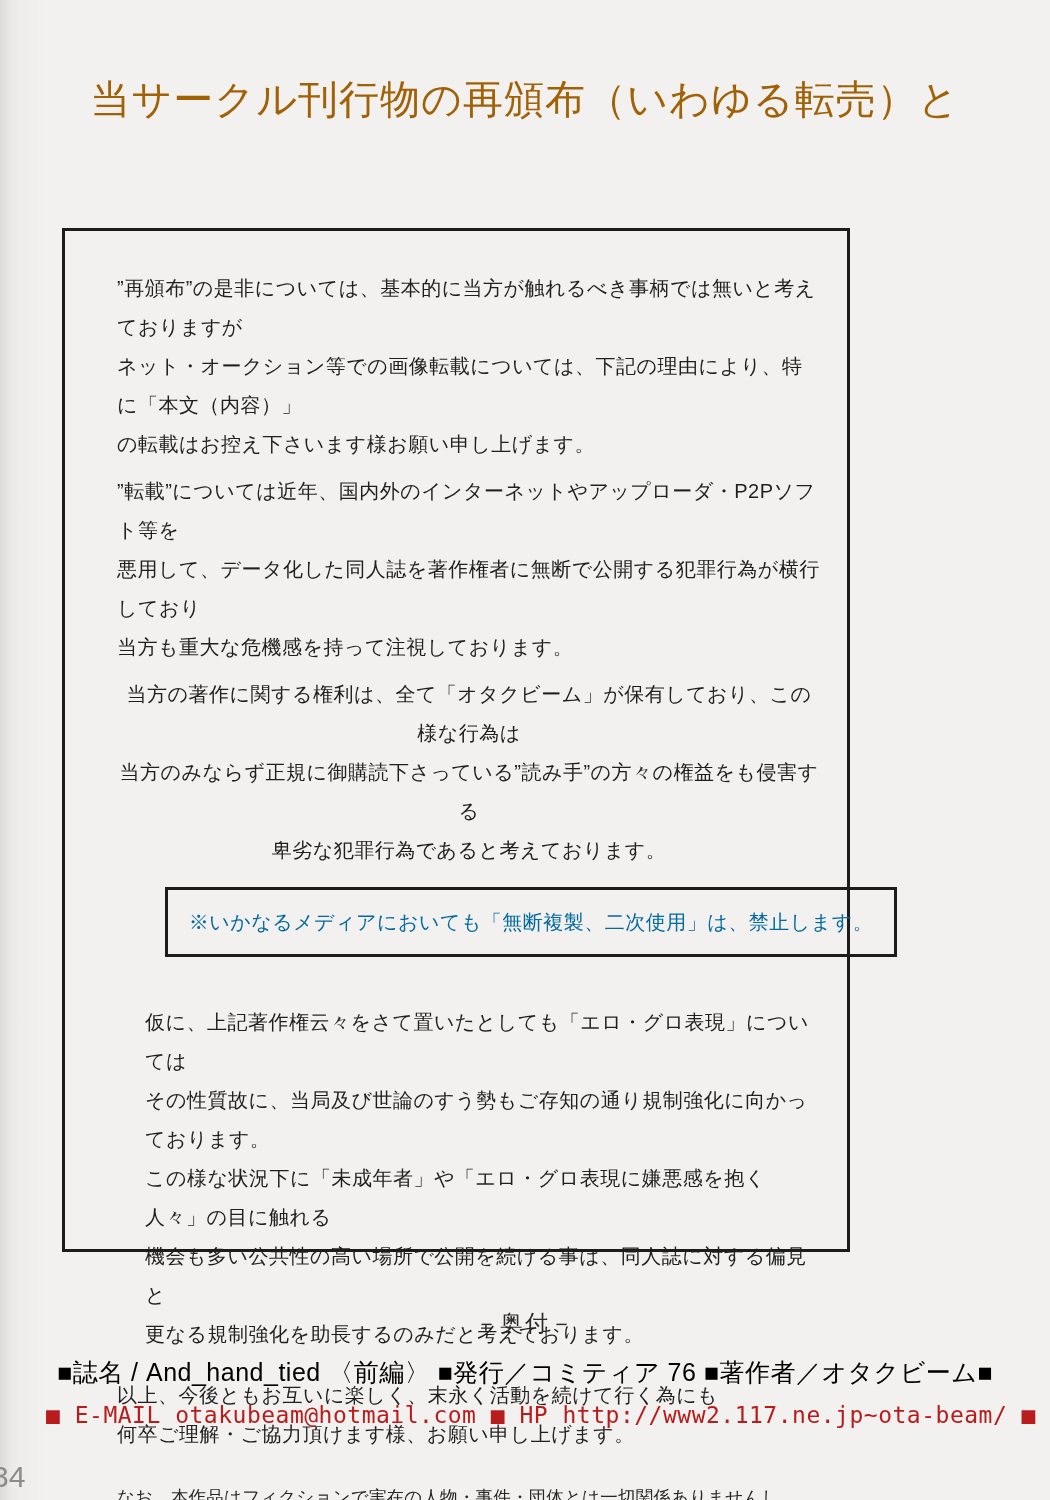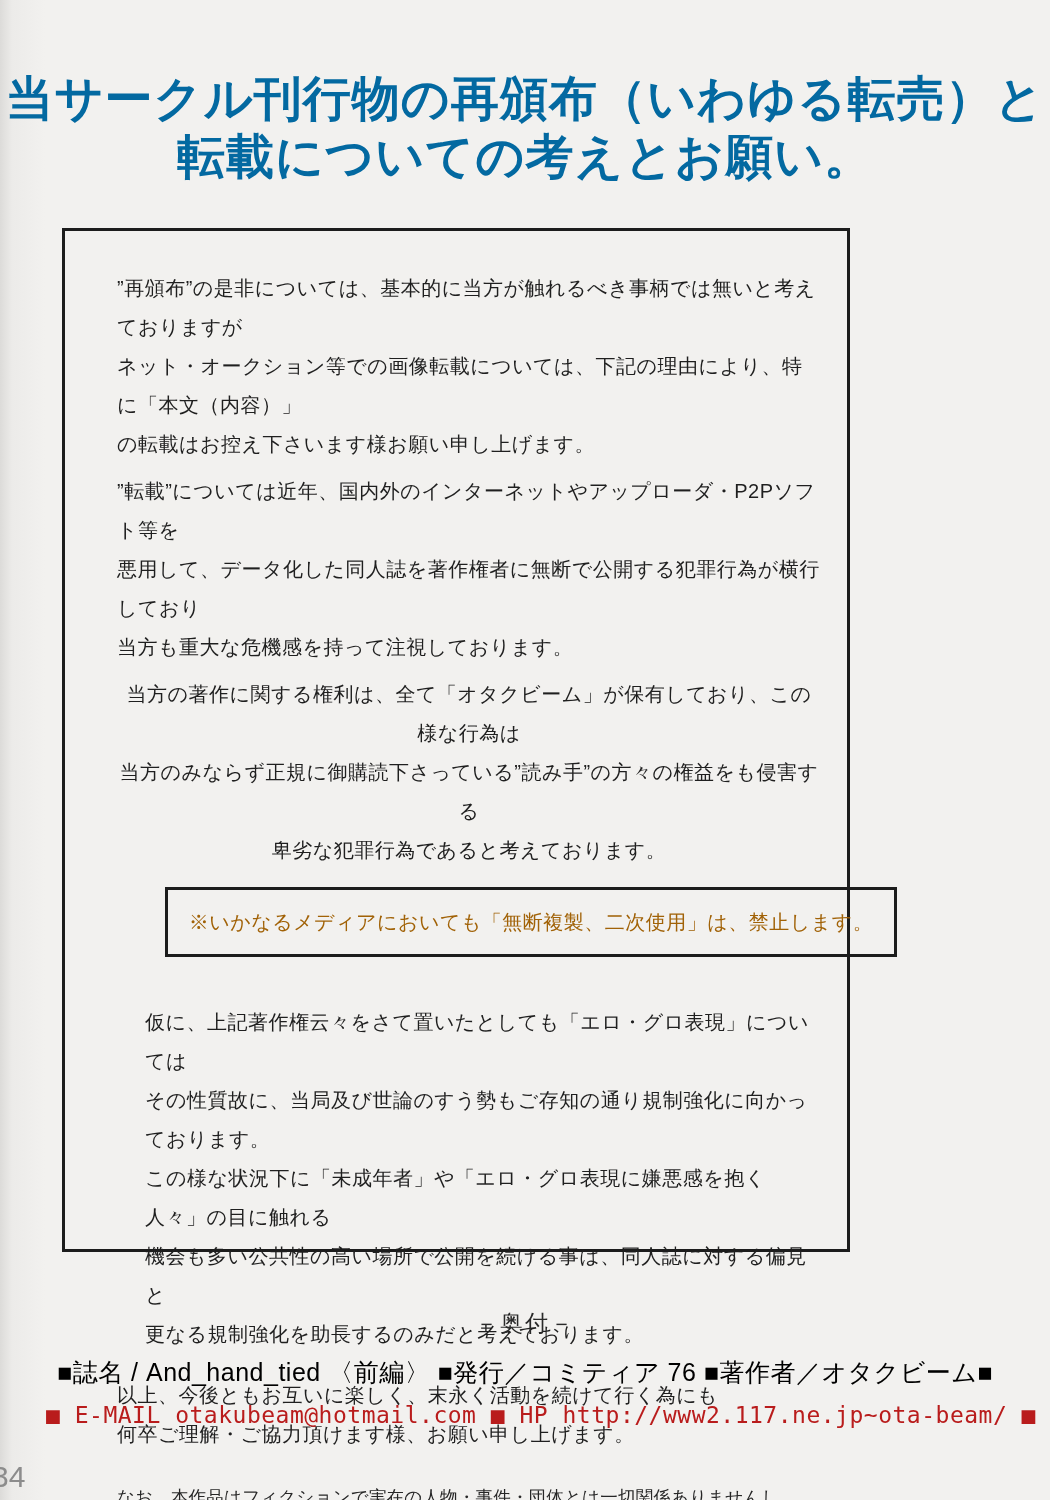--- a/index.html
+++ b/index.html
@@ -14,24 +14,24 @@
     background: linear-gradient(90deg, #dcdbd9 0px, #ecebe9 12px, #f2f1ef 45px, #f2f1ef 100%);
     font-family: "Liberation Sans", sans-serif;
     color: #1d1d1d;
   }
   .page-title {
     position: absolute;
     top: 70px;
     left: 0;
     width: 100%;
     text-align: center;
-    font-size: 48px;
-    font-weight: bold;
+    font-size: 40px;
+    font-weight: normal;
     line-height: 58px;
-    color: #0369a1;
+    color: #a16207;
     letter-spacing: 1px;
   }
   .notice-box {
     position: absolute;
     left: 62px;
     top: 228px;
     width: 788px;
     height: 1024px;
     box-sizing: border-box;
     border: 3px solid #1c1c1c;
@@ -52,21 +52,21 @@
     height: 70px;
     margin: 17px 0 46px 48px;
     border: 3px solid #1c1c1c;
     display: flex;
     align-items: center;
     justify-content: center;
   }
   .warning-text {
     font-size: 20px;
     letter-spacing: 0.5px;
-    color: #a16207;
+    color: #0369a1;
   }
   .para-eroguro { margin-bottom: 22px; margin-left: 28px; }
   .para-closing { margin-bottom: 30px; }
   .para-disclaimer {
     font-size: 17.5px;
     line-height: 27px;
     letter-spacing: 0.2px;
     margin-bottom: 0;
     color: #262626;
   }
@@ -107,21 +107,20 @@
     bottom: 6px;
     font-size: 30px;
     color: #8c8c8c;
   }
 </style>
 </head>
 <body>
 
 <div class="page-title">
   <div>当サークル刊行物の再頒布（いわゆる転売）と</div>
-  <div>転載についての考えとお願い。</div>
 </div>
 
 <div class="notice-box">
   <p class="para">”再頒布”の是非については、基本的に当方が触れるべき事柄では無いと考えておりますが
 ネット・オークション等での画像転載については、下記の理由により、特に「本文（内容）」
 の転載はお控え下さいます様お願い申し上げます。</p>
   <p class="para">”転載”については近年、国内外のインターネットやアップローダ・P2Pソフト等を
 悪用して、データ化した同人誌を著作権者に無断で公開する犯罪行為が横行しており
 当方も重大な危機感を持って注視しております。</p>
   <p class="para para-rights">当方の著作に関する権利は、全て「オタクビーム」が保有しており、この様な行為は

